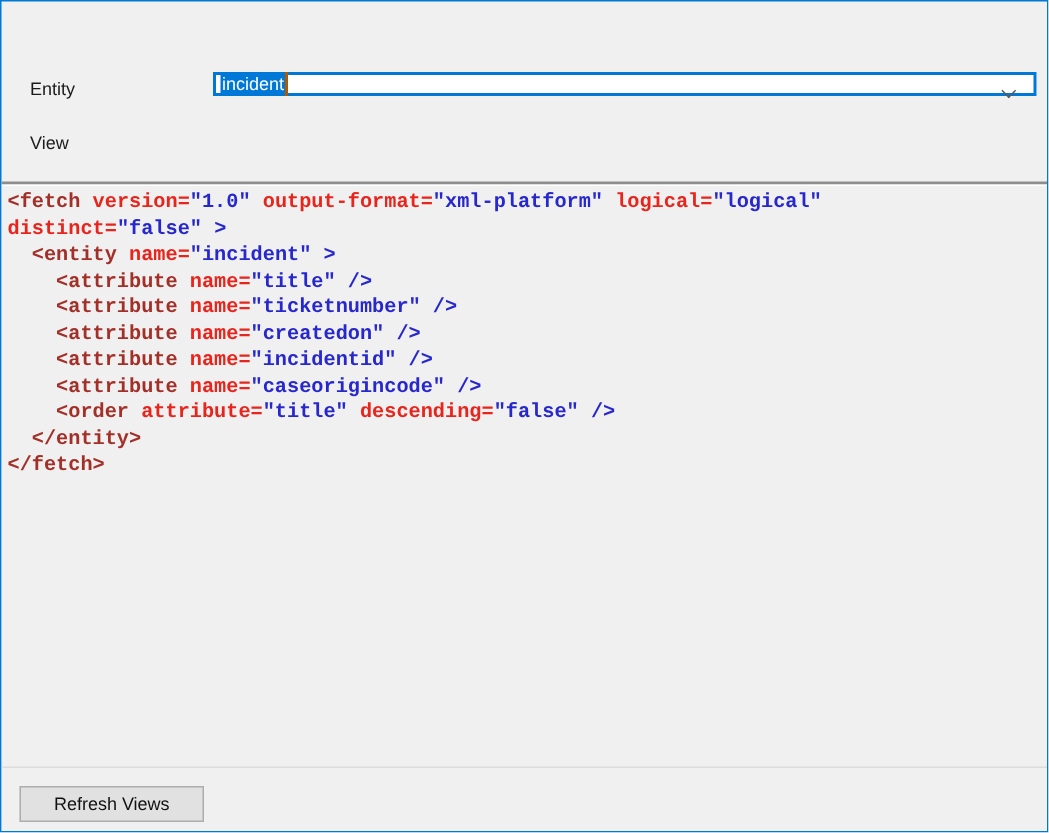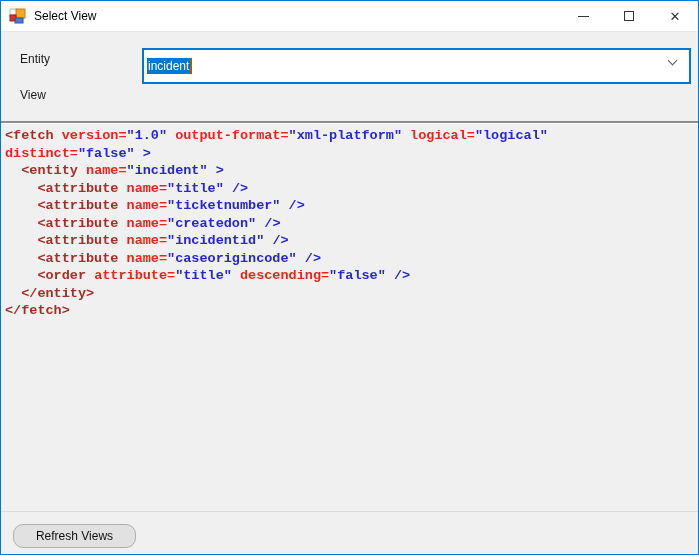--- a/index.html
+++ b/index.html
@@ -24,21 +24,21 @@
   }
   .glyph-min { display:block; width:11px; height:0; border-top:1px solid #333; }
   .glyph-max { display:block; width:10px; height:10px; border:1px solid #333; }
   .glyph-close { font-size:13px; color:#333; line-height:1; }
   
   .top-panel { position:absolute; left:1px; top:32px; right:0; height:88px; background:#F0F0F0; }
   .field-label { position:absolute; left:18px; font-size:12px; color:#1b1b1b; }
   .lbl-entity { top:19px; }
   .lbl-view   { top:55px; }
   .combo {
-    position:absolute; left:140px; width:549px; height:36px;
+    position:absolute; left:140px; width:549px; height:16px;
     font-size:12px; display:flex; align-items:center;
   }
   .combo-entity { top:15px; background:#ffffff; border:2px solid var(--accent,#0078D7); padding-left:3px; }
   .combo-view   { top:51px; background:#E5E5E5; border:1px solid #ACACAC; padding-left:7px; color:#111; }
   .sel-text { background:var(--selection,#0078D7); color:#ffffff; padding:1px 1px; }
   .caret { display:inline-block; width:2px; height:16px; background:#B05A00; margin-left:0; }
   .chevron {
     position:absolute; right:12px; top:7px; width:8px; height:8px;
   }
   .chevron::before {
@@ -69,51 +69,29 @@
   .bottom-panel {
     position:absolute; left:0; right:0; top:510px; bottom:0;
     background:#F0F0F0; border-top:1px solid #DCDCDC;
   }
   .btn {
     position:absolute; top:12px; height:24px;
     background:#E1E1E1; border:1px solid #ADADAD;
     font-family:"Liberation Sans", sans-serif; font-size:12px; color:#111;
     text-align:center; cursor:default;
   }
-  .btn-refresh { left:12px;  width:123px;border-radius:10px; }
+  .btn-refresh { left:12px;  width:123px; }
   .btn-ok     { left:478px; width:95px; border:2px solid var(--accent,#0078D7); }
   .btn-cancel { left:591px; width:95px; }
 </style>
 </head>
 <body>
 
 <div class="window">
 
-  <div class="titlebar">
-    <span class="app-icon">
-      <svg width="18" height="16" viewBox="0 0 18 16">
-        <rect x="1" y="1" width="7" height="6" fill="#FDFDFD" stroke="#B9B9B9" stroke-width="1"></rect>
-        <rect x="7" y="1" width="9" height="9" fill="#F5A623" stroke="#C77F1B" stroke-width="1"></rect>
-        <rect x="1" y="7" width="6" height="6" fill="#D93025" stroke="#9E1F17" stroke-width="1"></rect>
-        <rect x="6" y="10" width="8" height="5" fill="#4A7BD0" stroke="#2F5596" stroke-width="1"></rect>
-      </svg>
-    </span>
-    <span class="title">Select View</span>
-    <div class="controls">
-      <div class="ctrl">
-        <span class="glyph-min"></span>
-      </div>
-      <div class="ctrl">
-        <span class="glyph-max"></span>
-      </div>
-      <div class="ctrl">
-        <span class="glyph-close">✕</span>
-      </div>
-    </div>
-  </div>
 
   <div class="top-panel">
     <span class="field-label lbl-entity">Entity</span>
     <div class="combo combo-entity">
       <span class="sel-text">incident</span>
         <span class="caret"></span>
       <span class="chevron"></span>
     </div>
 
     <span class="field-label lbl-view">View</span>

